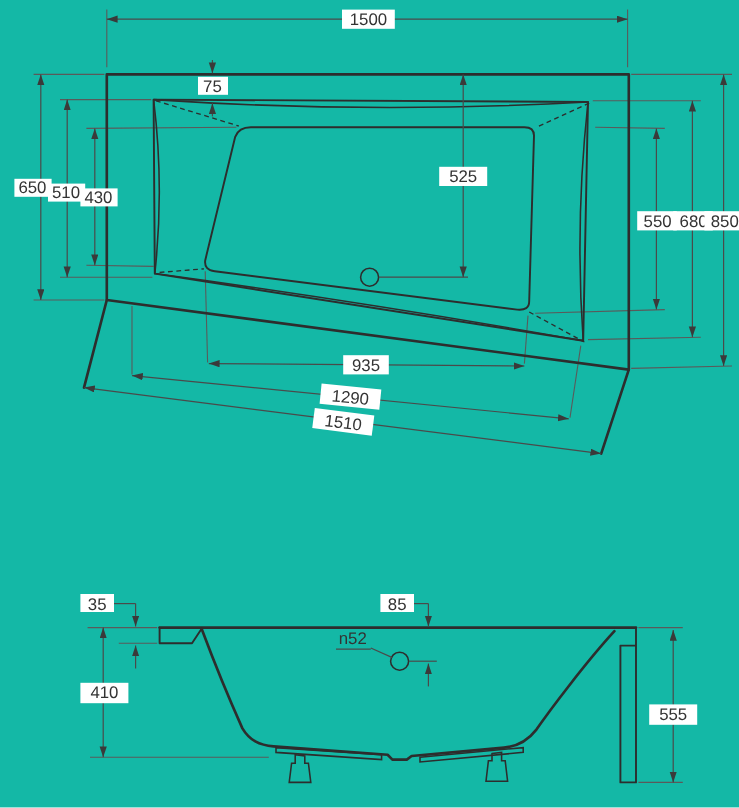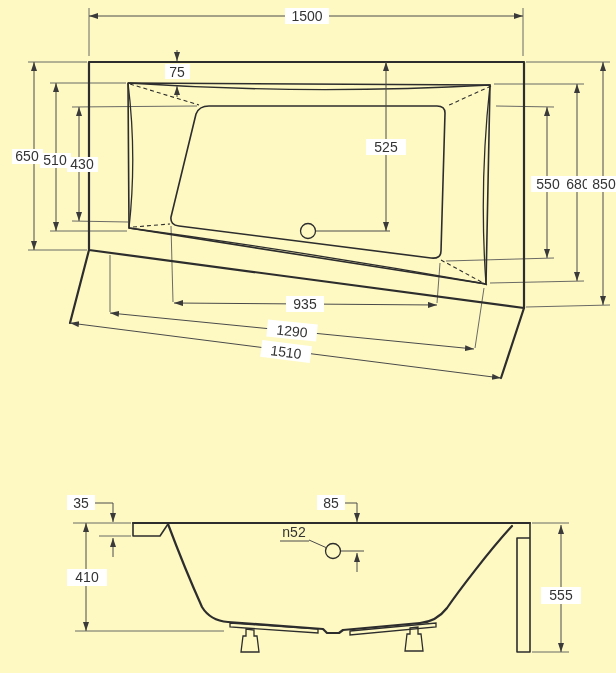--- a/index.html
+++ b/index.html
@@ -1,16 +1,16 @@
 <!DOCTYPE html>
 <html><head>
 <meta charset="utf-8">
 <style>
   html,body{margin:0;padding:0;background:#fff;}
-  .page{width:616px;height:673px;background:#fef9c3;position:relative;overflow:hidden;}
+  .page{width:616px;height:673px;background:#14b8a6;position:relative;overflow:hidden;}
   svg{display:block;}
   .shell{stroke:#2d2d2d;stroke-width:2.2;fill:none;stroke-linejoin:round;stroke-linecap:round;}
   .shell-med{stroke:#2d2d2d;stroke-width:1.6;fill:none;stroke-linejoin:round;stroke-linecap:round;}
   .thin{stroke:#2d2d2d;stroke-width:1.3;fill:none;}
   .dashed{stroke:#2d2d2d;stroke-width:1.1;fill:none;stroke-dasharray:4 3;}
   .dim{stroke:#4a4a4a;stroke-width:1;fill:none;}
   .ext{stroke:#5a5a5a;stroke-width:0.9;fill:none;}
   .lblbg{fill:#ffffff;}
   .lbl{font-family:"Liberation Sans",sans-serif;font-size:14px;fill:#333;text-anchor:middle;}
 </style>

